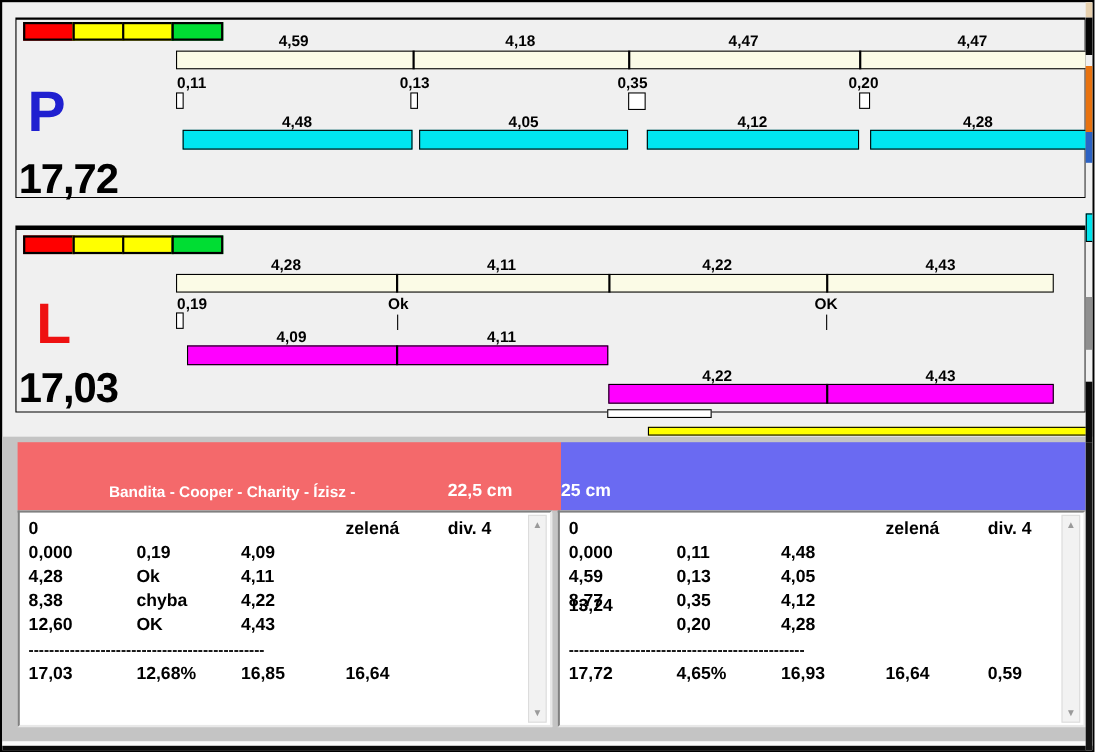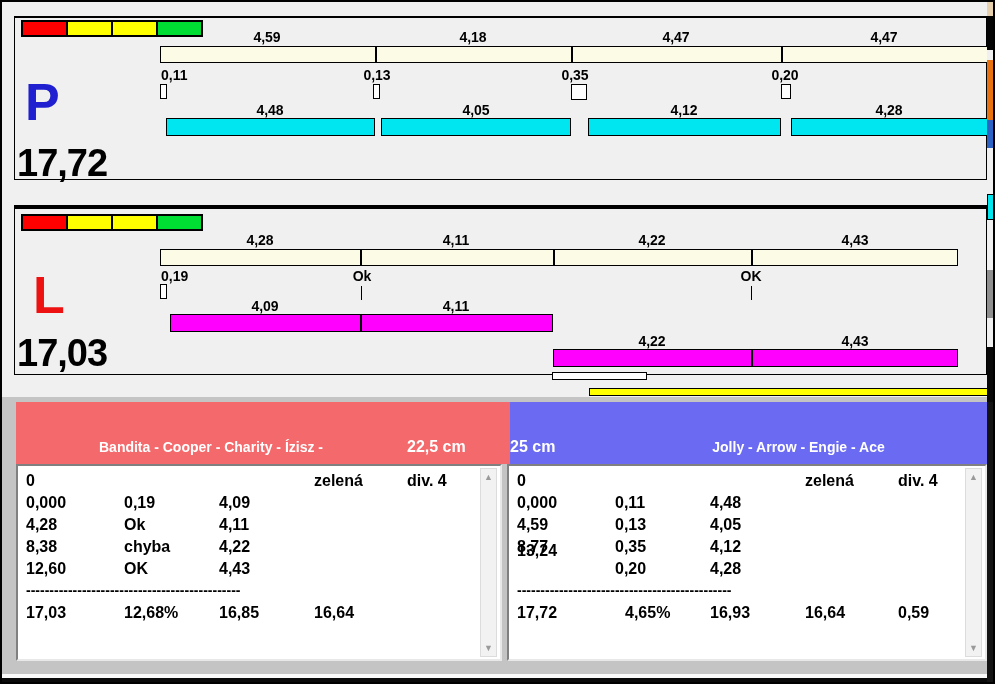--- a/index.html
+++ b/index.html
@@ -152,21 +152,20 @@
 
   <div class="scoreboard">
 
     <div class="teamhdr left">
       <div class="dogline" style="left:0;width:390px">Bandita - Cooper - Charity - Ízisz -</div>
       <div class="heightlab" style="left:391px;width:100px">22,5 cm</div>
     </div>
 
     <div class="teamhdr right">
       <div class="heightlab" style="left:0;width:100px">25 cm</div>
-      <div class="dogline" style="left:100px;width:377px">Jolly - Arrow - Engie - Ace</div>
     </div>
 
 
     <div class="rtable left">
       <span class="tcell" style="left:8px;top:6px">0</span>
       <span class="tcell" style="left:296px;top:6px">zelená</span>
       <span class="tcell" style="left:389px;top:6px">div. 4</span>
 
       <span class="tcell" style="left:8px;top:28px">0,000</span>
       <span class="tcell" style="left:106px;top:28px">0,19</span>
@@ -214,21 +213,21 @@
       <span class="tcell" style="left:106px;top:72px">0,35</span>
       <span class="tcell" style="left:201px;top:72px">4,12</span>
 
       <span class="tcell" style="left:8px;top:76px">13,24</span>
       <span class="tcell" style="left:106px;top:94px">0,20</span>
       <span class="tcell" style="left:201px;top:94px">4,28</span>
 
       <span class="tcell dashline" style="left:8px;top:116px">----------------------------------------------</span>
 
       <span class="tcell" style="left:8px;top:138px">17,72</span>
-      <span class="tcell" style="left:116px;top:138px">4,65%</span>
+      <span class="tcell" style="left:106px;top:138px">4,65%</span>
       <span class="tcell" style="left:201px;top:138px">16,93</span>
       <span class="tcell" style="left:296px;top:138px">16,64</span>
       <span class="tcell" style="left:389px;top:138px">0,59</span>
 
       <div class="vscroll">
         <div class="varrow up">▲</div>
         <div class="varrow dn">▼</div>
       </div>
     </div>
   </div>

